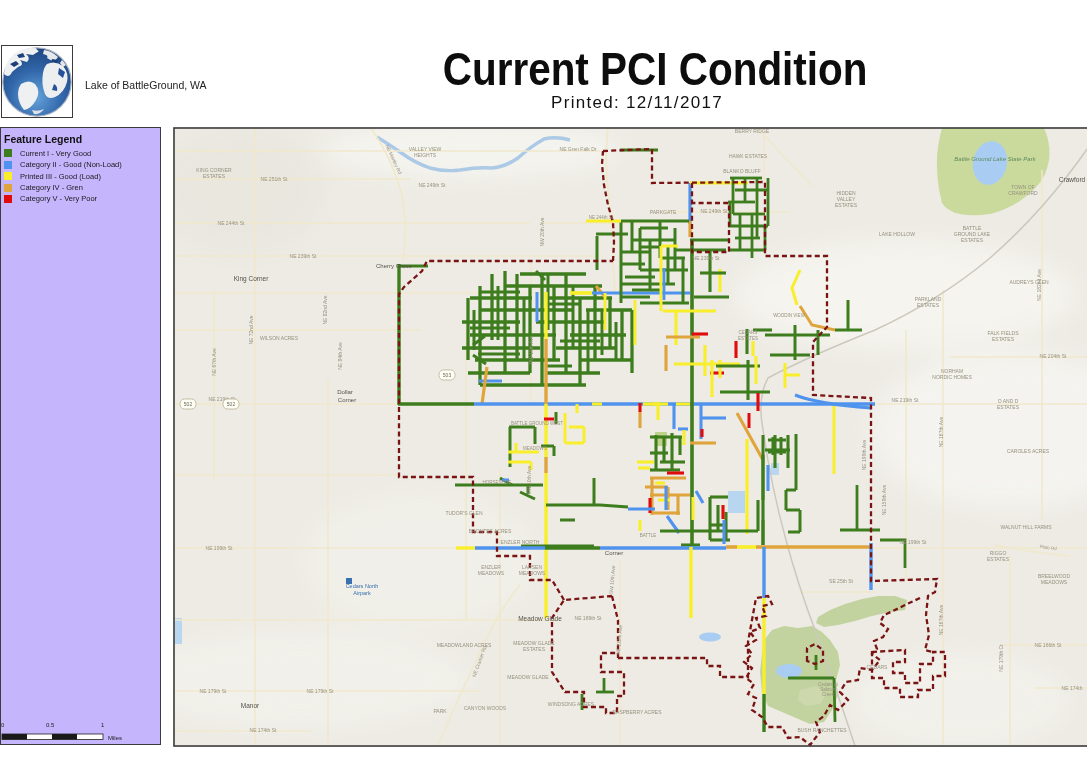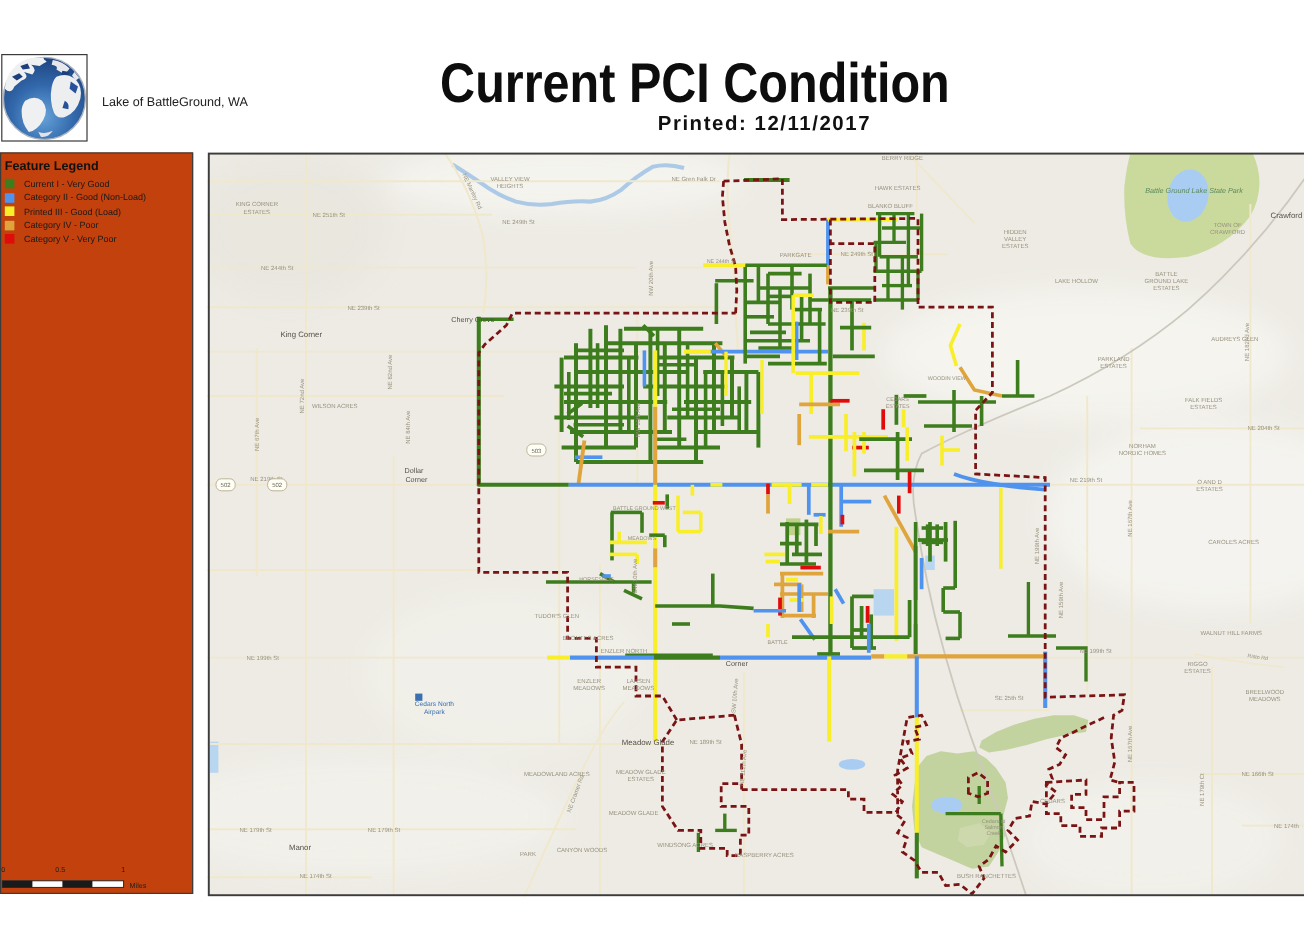--- a/index.html
+++ b/index.html
@@ -27,25 +27,25 @@
 <path d="M57,22 L63,26 L61,32 L56,28 Z" fill="#27509a"></path>
 <path d="M52,38 Q56,40 55,45 L50,44 Z" fill="#27509a"></path>
 <path d="M19,38 Q27,33 33,38 Q39,45 34,54 Q29,63 22,64 Q16,57 16,47 Q16,42 19,38 Z" fill="#eff0f2"></path>
 <path d="M60,14 L64,19 L61,21 L58,17 Z" fill="#e6e8ec"></path>
 <path d="M30,64 Q36,66 42,63 Q38,69 32,68 Z" fill="#dfe2e7"></path>
 </svg>
 </div>
 
 <div class="abs" style="left:85px;top:79px;font-size:10.5px;color:#222">Lake of BattleGround, WA</div>
 
-<div class="abs" style="left:335px;top:42px;width:600px;"><span style="display:inline-block;font-size:46.5px;font-weight:bold;color:#0d0d0d;transform:scaleX(0.87);transform-origin:center;white-space:nowrap">Current PCI Condition</span></div>
-
-<div class="abs" style="left:337px;top:93px;width:600px;text-align:center;font-size:17px;font-weight:bold;color:#111;letter-spacing:1.3px">Printed: 12/11/2017</div>
-
-<div class="abs" style="left:0px;top:127px;width:161px;height:618px;border:1.3px solid #3c3c3c;background:#c2410c;box-sizing:border-box">
+<div class="abs" style="left:355px;top:42px;width:600px;text-align:center"><span style="display:inline-block;font-size:46.5px;font-weight:bold;color:#0d0d0d;transform:scaleX(0.87);transform-origin:center;white-space:nowrap">Current PCI Condition</span></div>
+
+<div class="abs" style="left:337px;top:93px;width:600px;text-align:center;font-size:17px;font-weight:normal;color:#111;letter-spacing:1.3px">Printed: 12/11/2017</div>
+
+<div class="abs" style="left:0px;top:127px;width:161px;height:618px;border:1.3px solid #3c3c3c;background:#c4b5fd;box-sizing:border-box">
 
 <div style="font-size:10.5px;font-weight:bold;color:#111;margin:5px 0 4px 3px">Feature Legend</div>
 <div style="display:flex;align-items:center;margin:3.6px 0 0 3px;height:8px">
 
 <div style="width:8px;height:8px;background:#3e7d1e;flex:0 0 8px"></div>
 
 <div style="font-size:7.5px;color:#1a1a1a;margin-left:8px;white-space:nowrap">Current I - Very Good</div>
 </div>
     <div style="display:flex;align-items:center;margin:3.6px 0 0 3px;height:8px">
 
@@ -56,23 +56,23 @@
     <div style="display:flex;align-items:center;margin:3.6px 0 0 3px;height:8px">
 
 <div style="width:8px;height:8px;background:#f8ee2a;flex:0 0 8px"></div>
 
 <div style="font-size:7.5px;color:#1a1a1a;margin-left:8px;white-space:nowrap">Printed III - Good (Load)</div>
 </div>
     <div style="display:flex;align-items:center;margin:3.6px 0 0 3px;height:8px">
 
 <div style="width:8px;height:8px;background:#dfa43c;flex:0 0 8px"></div>
 
-<div style="font-size:7.5px;color:#1a1a1a;margin-left:8px;white-space:nowrap">Category IV - Poor</div>
-</div>
-    <div style="display:flex;align-items:center;margin:3.6px 0 0 3px;height:8px">
+<div style="font-size:7.5px;color:#1a1a1a;margin-left:8px;white-space:nowrap">Category IV - Gren</div>
+</div>
+    <div style="display:flex;align-items:flex-end;margin:3.6px 0 0 3px;height:8px">
 
 <div style="width:8px;height:8px;background:#e00b0b;flex:0 0 8px"></div>
 
 <div style="font-size:7.5px;color:#1a1a1a;margin-left:8px;white-space:nowrap">Category V - Very Poor</div>
 </div>
 </div>
 
 <div class="abs" style="left:0;top:715px">
 <svg width="160" height="30" viewBox="0 0 160 30">
 <text x="1" y="12" font-size="6" fill="#222">0</text>

